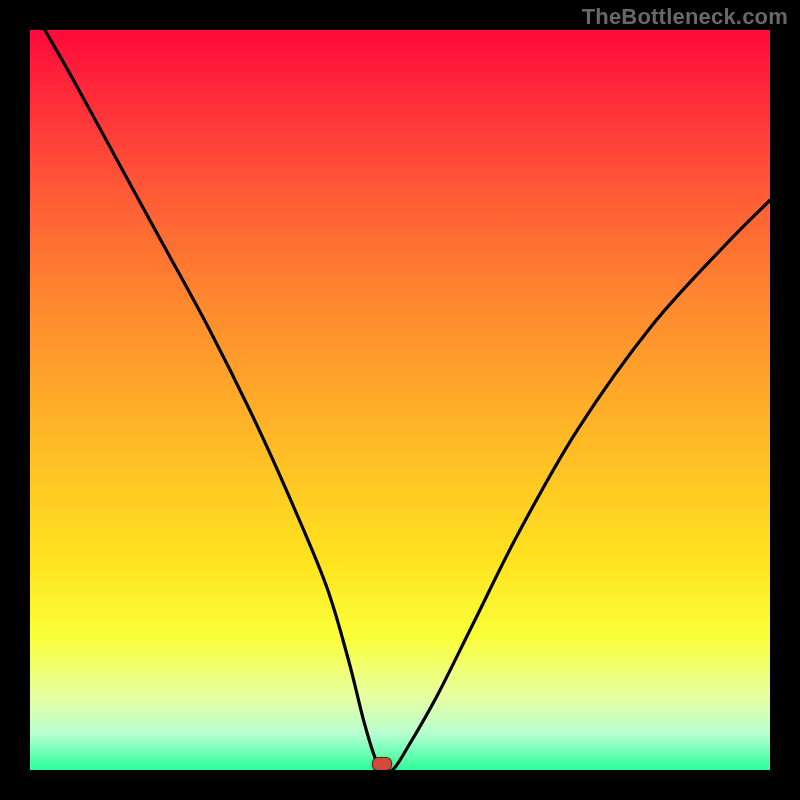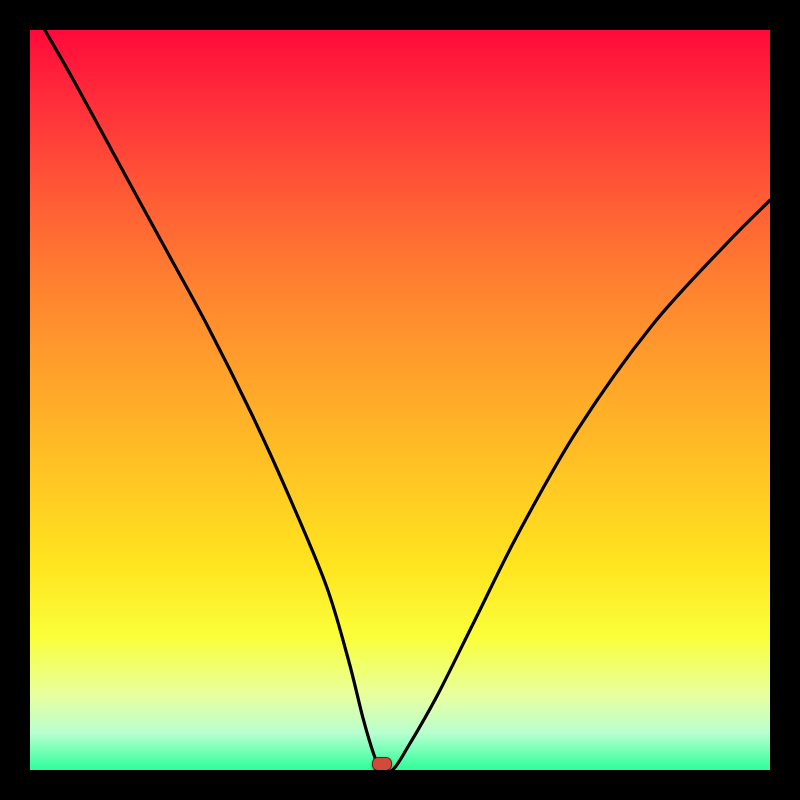--- a/index.html
+++ b/index.html
@@ -76,20 +76,21 @@
     box-shadow: 0 1px 3px rgba(0,0,0,0.4);
     z-index: 20;
     transform: translate(-50%, -50%);
   }
 </style>
 </head>
 <body>
 
 <div class="frame">
 
+  <div class="watermark">TheBottleneck.com</div>
 
   <div class="plot">
     <div class="gradient"></div>
 
     <svg class="curve" viewBox="0 0 740 740" preserveAspectRatio="none">
       <path id="curve-path" d="M 14.8 0.0 C 19.7 8.6, 32.1 29.6, 44.4 51.8 C 56.7 74.0, 74.0 106.1, 88.8 133.2 C 103.6 160.3, 118.4 187.5, 133.2 214.6 C 148.0 241.7, 162.8 267.6, 177.6 296.0 C 192.4 324.4, 208.4 356.4, 222.0 384.8 C 235.6 413.2, 246.7 437.8, 259.0 466.2 C 271.3 494.6, 286.1 527.9, 296.0 555.0 C 305.9 582.1, 312.0 606.8, 318.2 629.0 C 324.4 651.2, 328.7 672.2, 333.0 688.2 C 337.3 704.2, 341.0 716.6, 344.1 725.2 C 347.2 733.8, 348.4 737.5, 351.5 740.0 C 354.6 742.5, 358.3 743.7, 362.6 740.0 C 366.9 736.3, 370.0 730.1, 377.4 717.8 C 384.8 705.5, 395.9 687.0, 407.0 666.0 C 418.1 645.0, 430.4 619.1, 444.0 592.0 C 457.6 564.9, 471.1 535.3, 488.4 503.2 C 505.7 471.1, 525.4 434.1, 547.6 399.6 C 569.8 365.1, 596.9 326.8, 621.6 296.0 C 646.3 265.2, 675.9 235.6, 695.6 214.6 C 715.3 193.6, 732.6 177.6, 740.0 170.2" fill="none" stroke="#000000" stroke-width="3.2" stroke-linejoin="round" stroke-linecap="round"></path>
     </svg>
 
     <div id="marker" class="marker" style="left: 352.24px; top: 734.08px; background: rgb(210, 74, 58);"></div>
   </div>

